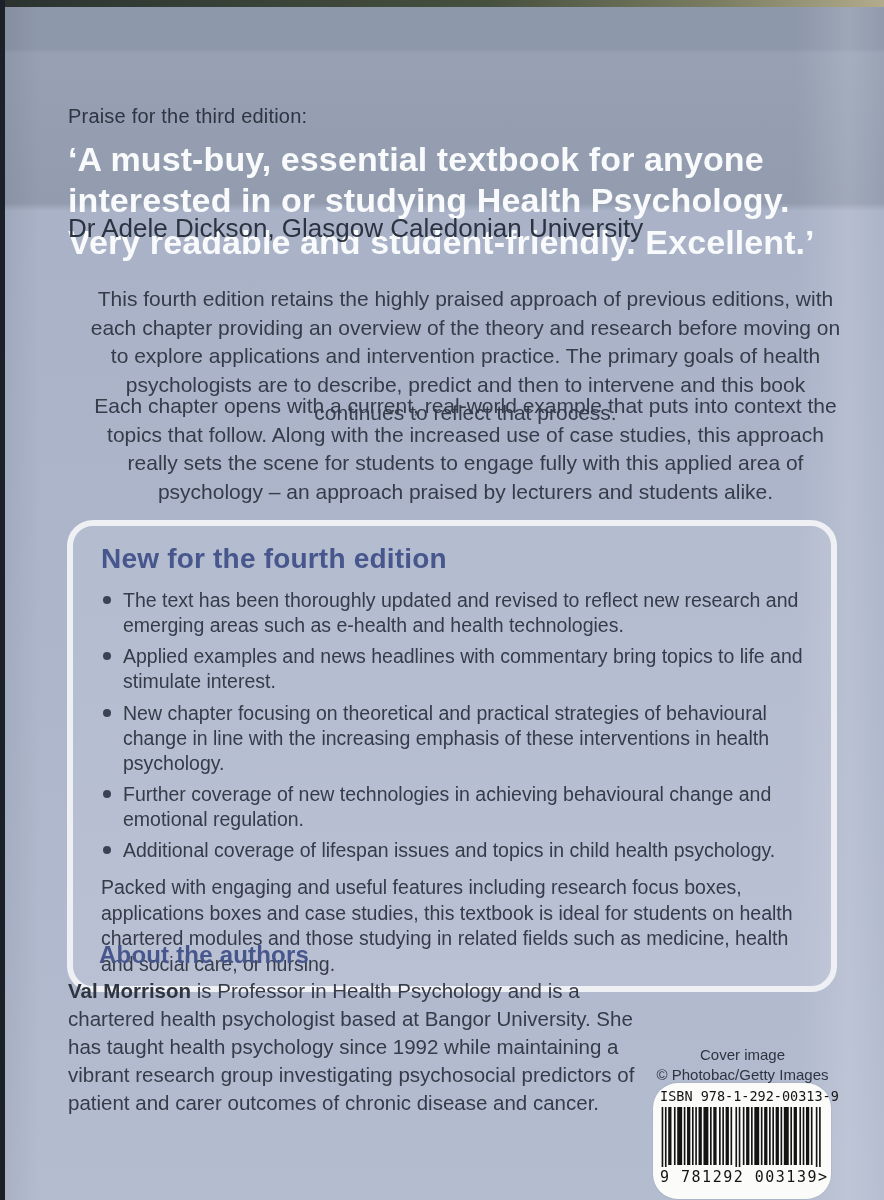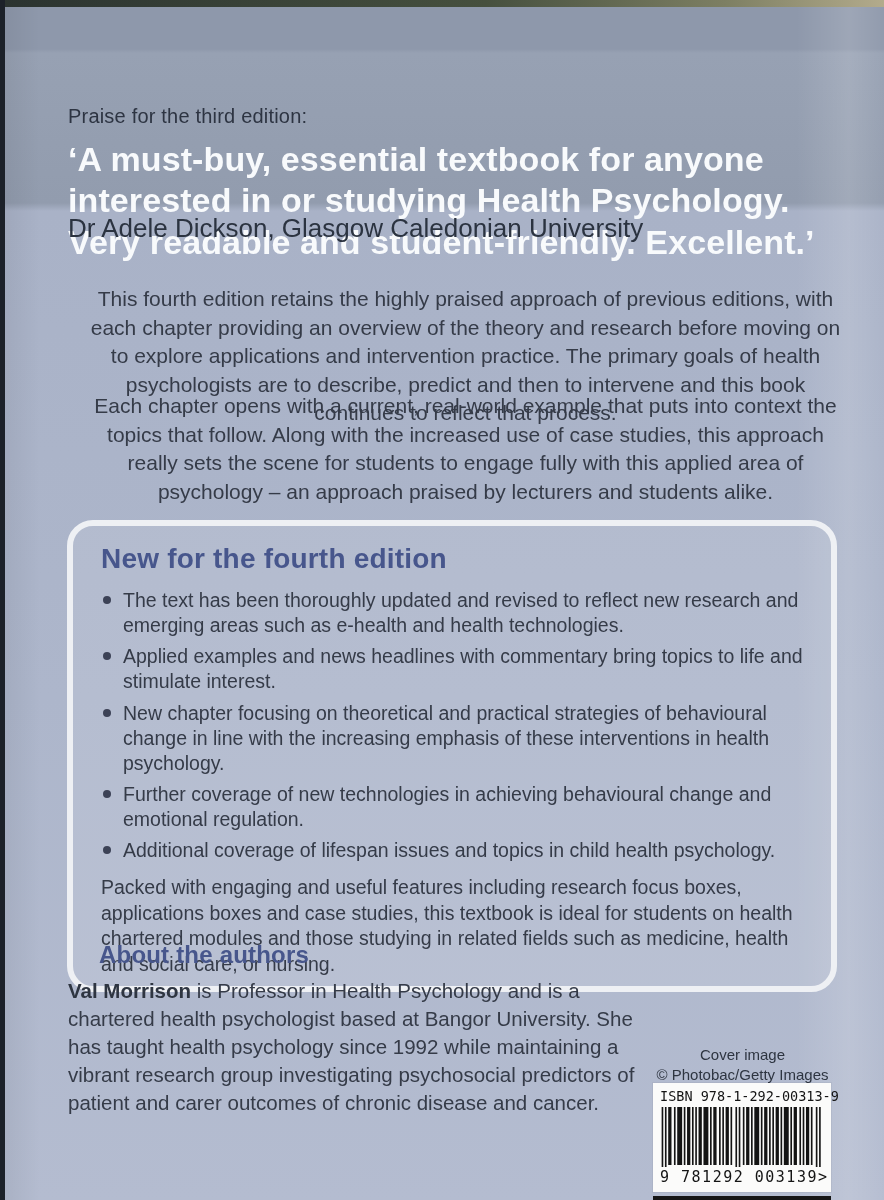--- a/index.html
+++ b/index.html
@@ -79,22 +79,23 @@
   .bio-paul { top: 1060px; }
 
   .credit-block {
     left: 645px; top: 1002px; width: 185px;
     text-align: center; font-size: 15px; color: #2e3541; line-height: 1.35;
   }
   .barcode-panel {
     left: 648px; top: 1040px; width: 178px;
   }
   .barcode-box {
-    background: #fbfbfa; padding: 5px 7px 6px 7px;
+    background: #fbfbfa; padding: 5px 7px 13px 7px;
     box-shadow: 0 0 0 1px rgba(0,0,0,0.04);
+    border-radius: 25px;
   }
   .isbn-label {
     font-family: "DejaVu Sans Mono", "Liberation Mono", monospace;
     font-size: 13.5px; color: #141414; text-align: center;
     letter-spacing: 0px; white-space: nowrap; margin-bottom: 3px;
   }
   .barcode-bars { display: block; width: 100%; height: 60px; }
   .barcode-digits {
     font-family: "DejaVu Sans Mono", "Liberation Mono", monospace;
     font-size: 15px; color: #141414; text-align: center;

